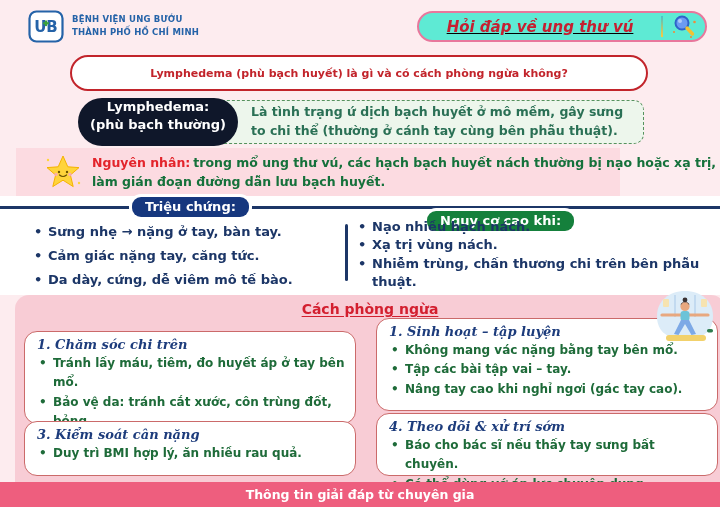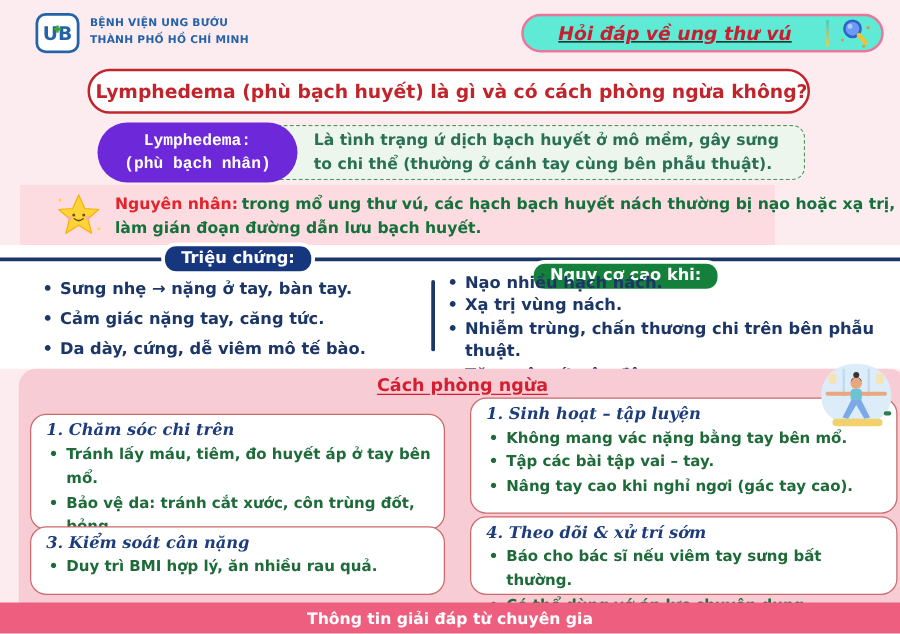--- a/index.html
+++ b/index.html
@@ -22,37 +22,37 @@
   .topic-text{
     flex:1;text-align:center;color:#c51f30;font-weight:bold;font-style:italic;
     font-size:15px;
   }
   .pill-divider{width:2px;height:21px;background:linear-gradient(#49c2c9,#ffc83d);}
   .pill-icon{width:42px;display:flex;justify-content:center;align-items:center;}
   
   .title-banner{
     position:absolute;left:70px;top:55px;width:578px;height:36px;
     background:#fff;border:2.5px solid #c2242b;border-radius:20px;
-    display:flex;align-items:center;justify-content:flex-end;box-sizing:border-box;
-    color:#c2242b;font-weight:bold;font-size:15px;
+    display:flex;align-items:center;justify-content:center;box-sizing:border-box;
+    color:#c2242b;font-weight:bold;font-size:11px;
   }
   
   .def-wrap{position:absolute;left:78px;top:98px;width:566px;height:48px;}
   .def-box{
     position:absolute;left:14px;top:2px;right:0;bottom:2px;
     background:#edf6ec;border:1.5px dashed #56925e;border-radius:10px;
     box-sizing:border-box;display:flex;align-items:center;
     padding:3px 10px 3px 158px;
     color:#2a7055;font-size:12.5px;font-weight:700;line-height:1.5;
   }
   .def-label{
-    position:absolute;left:0;top:0;width:160px;height:48px;background:#6d28d9;
+    position:absolute;left:0;top:0;width:160px;height:48px;background:#0f172a;
     border-radius:26px;color:#fff;font-weight:bold;font-size:13px;
-    display:flex;flex-direction:column;align-items:center;justify-content:center;
-    line-height:1.35;z-index:2;font-family:Liberation Mono, monospace;
+    display:flex;flex-direction:column;align-items:center;justify-content:flex-start;
+    line-height:1.35;z-index:2;
   }
   
   .cause-band{position:absolute;left:16px;top:148px;width:604px;height:48px;background:#fcdbe1;}
   .star-icon{position:absolute;left:27px;top:5px;}
   .cause-text{
     position:absolute;left:76px;top:5px;width:632px;
     font-size:12.5px;font-weight:600;line-height:1.55;color:#15713b;
   }
   .cause-label{color:#e3242b;font-weight:bold;margin-right:3px;}
   
@@ -142,21 +142,21 @@
   <div class="title-banner">
     <span>Lymphedema (phù bạch huyết) là gì và có cách phòng ngừa không?</span>
   </div>
 
   <div class="def-wrap">
     <div class="def-box">
       <span>Là tình trạng ứ dịch bạch huyết ở mô mềm, gây sưng to chi thể (thường ở cánh tay cùng bên phẫu thuật).</span>
     </div>
     <div class="def-label">
       <div>Lymphedema:</div>
-      <div>(phù bạch nhân)</div>
+      <div>(phù bạch thường)</div>
     </div>
   </div>
 
   <div class="cause-band">
     <div class="star-icon">
       <svg width="40" height="40" viewBox="0 0 40 40">
         <path d="M20 3 L24.8 13.8 L36 14.6 L27.4 22 L30.2 33.6 L20 27.2 L9.8 33.6 L12.6 22 L4 14.6 L15.2 13.8 Z" fill="#ffd43b" stroke="#f5b301" stroke-width="1" stroke-linejoin="round"></path>
         <circle cx="16" cy="19" r="1.2" fill="#6b5200"></circle>
         <circle cx="24" cy="19" r="1.2" fill="#6b5200"></circle>
         <path d="M16.5 22 Q20 25 23.5 22" stroke="#6b5200" stroke-width="1.2" fill="none" stroke-linecap="round"></path>
@@ -236,21 +236,21 @@
     <div class="pbox pbox3">
       <div class="ptitle">3. Kiểm soát cân nặng</div>
       <ul class="blist">
         <li>Duy trì BMI hợp lý, ăn nhiều rau quả.</li>
       </ul>
     </div>
 
     <div class="pbox pbox4">
       <div class="ptitle">4. Theo dõi &amp; xử trí sớm</div>
       <ul class="blist">
-        <li>Báo cho bác sĩ nếu viêm tay sưng bất thường.</li>
+        <li>Báo cho bác sĩ nếu thấy tay sưng bất chuyên.</li>
         <li>Có thể dùng vớ áp lực chuyên dụng.</li>
       </ul>
     </div>
   </div>
 
   <div class="footer">
     <span>Thông tin giải đáp từ chuyên gia</span>
   </div>
 
 </div>

